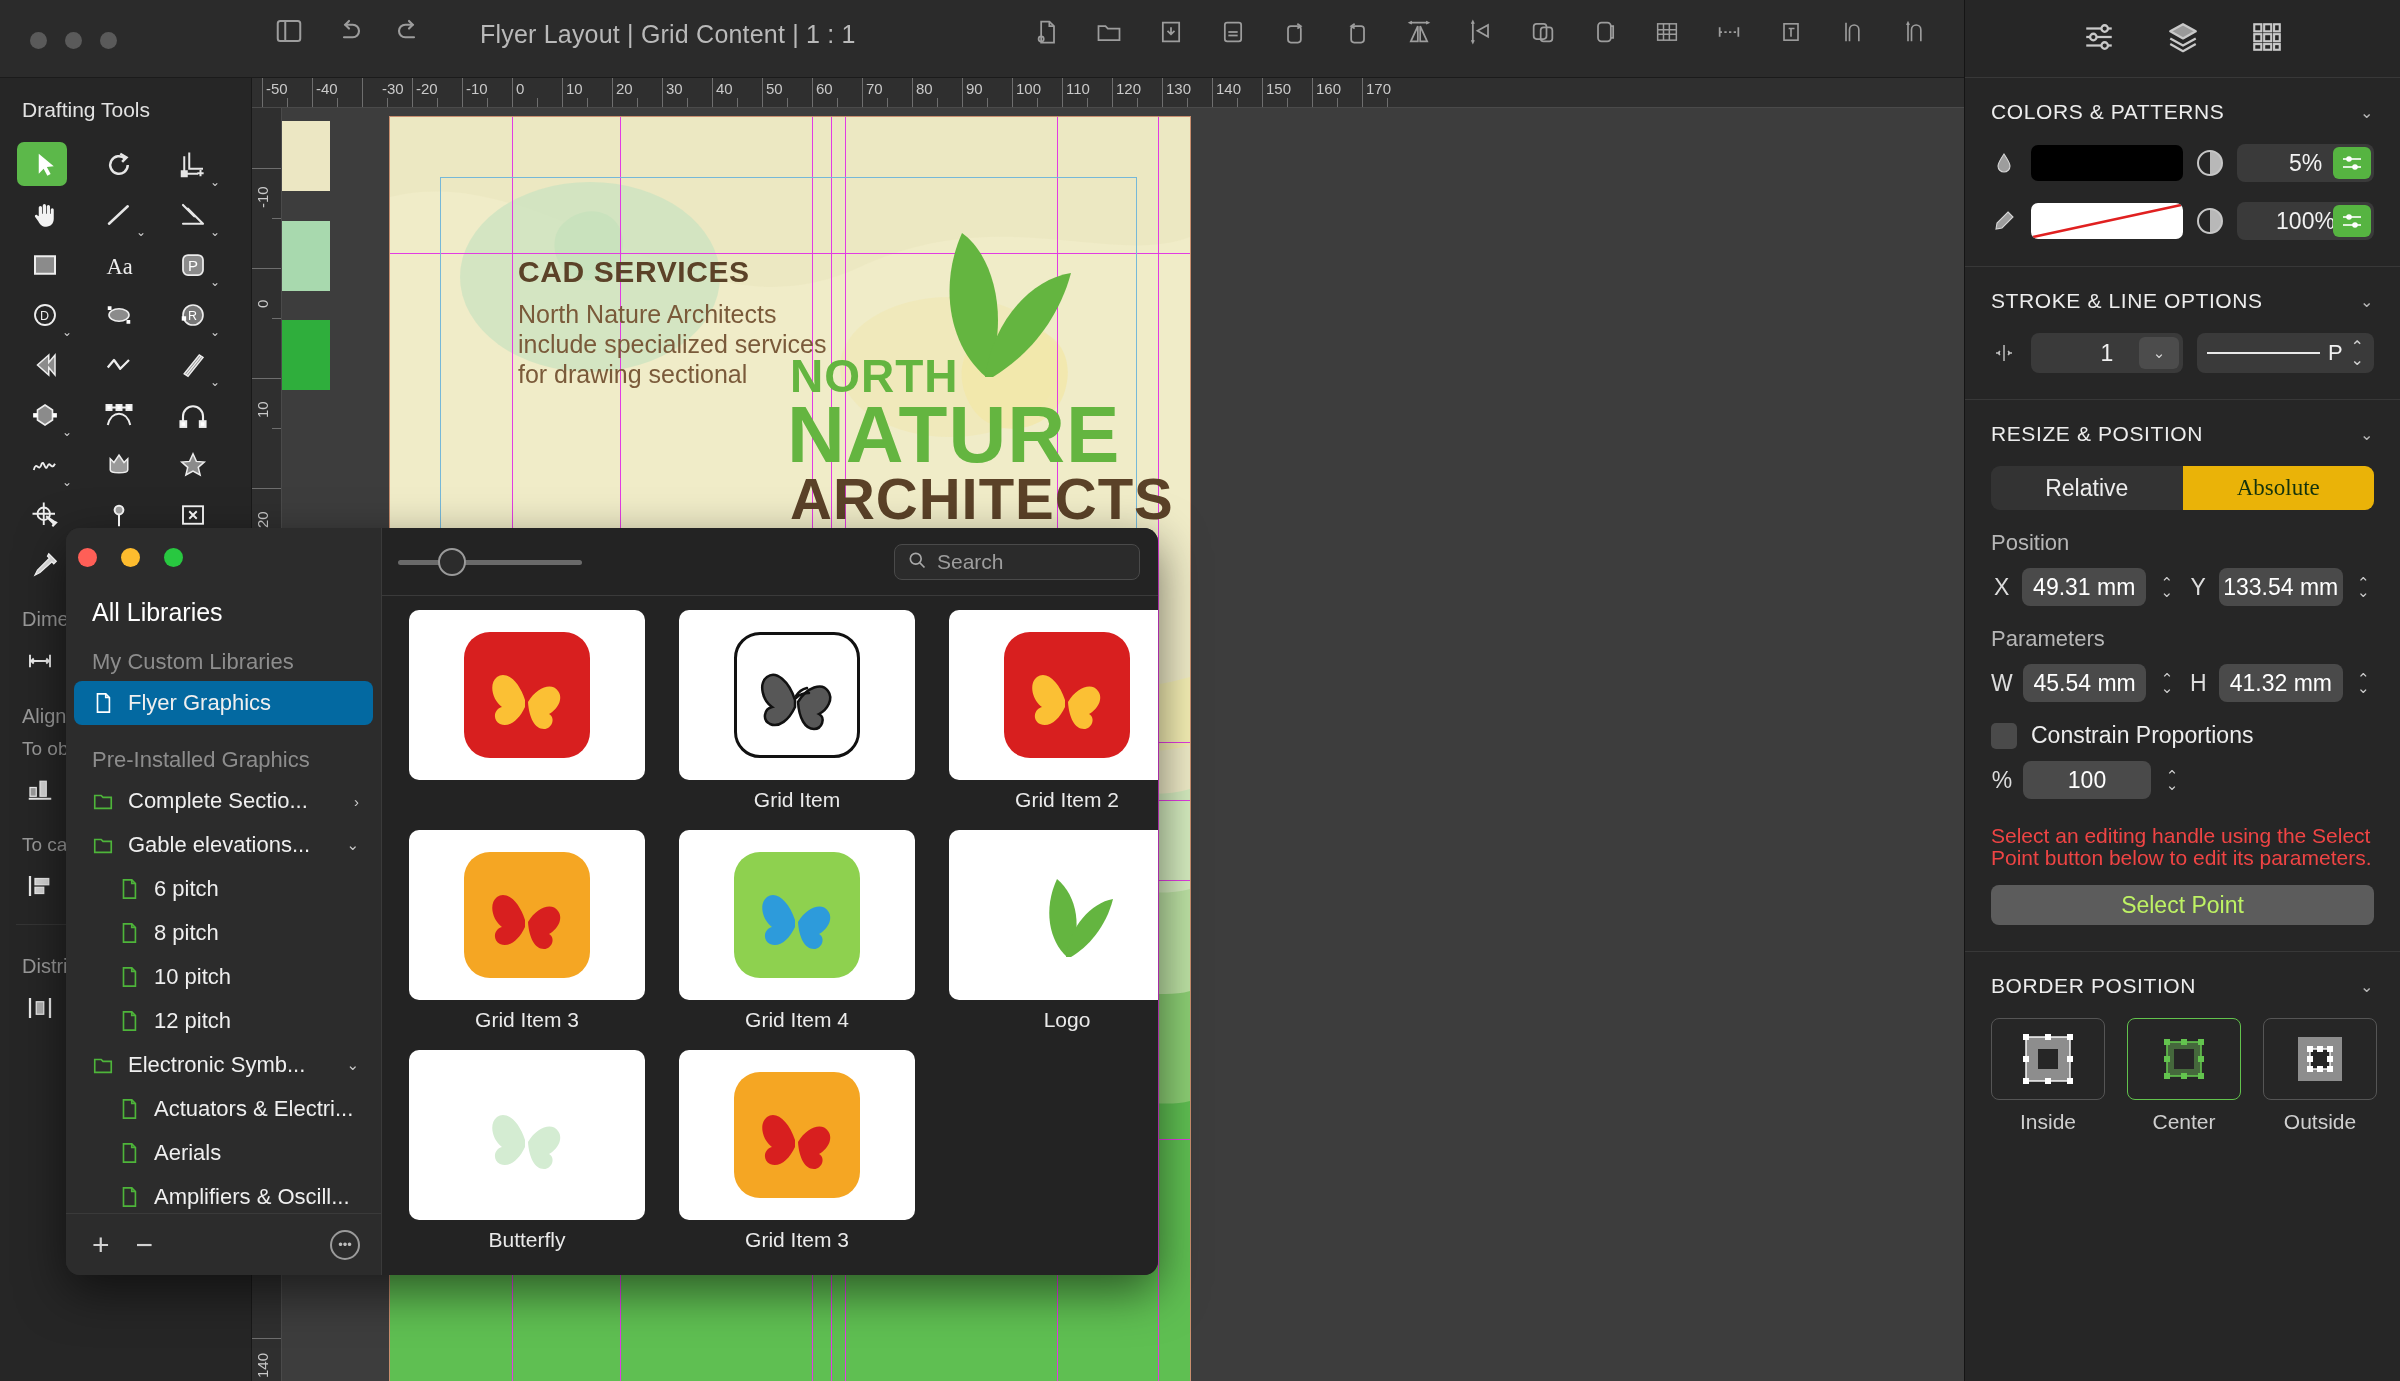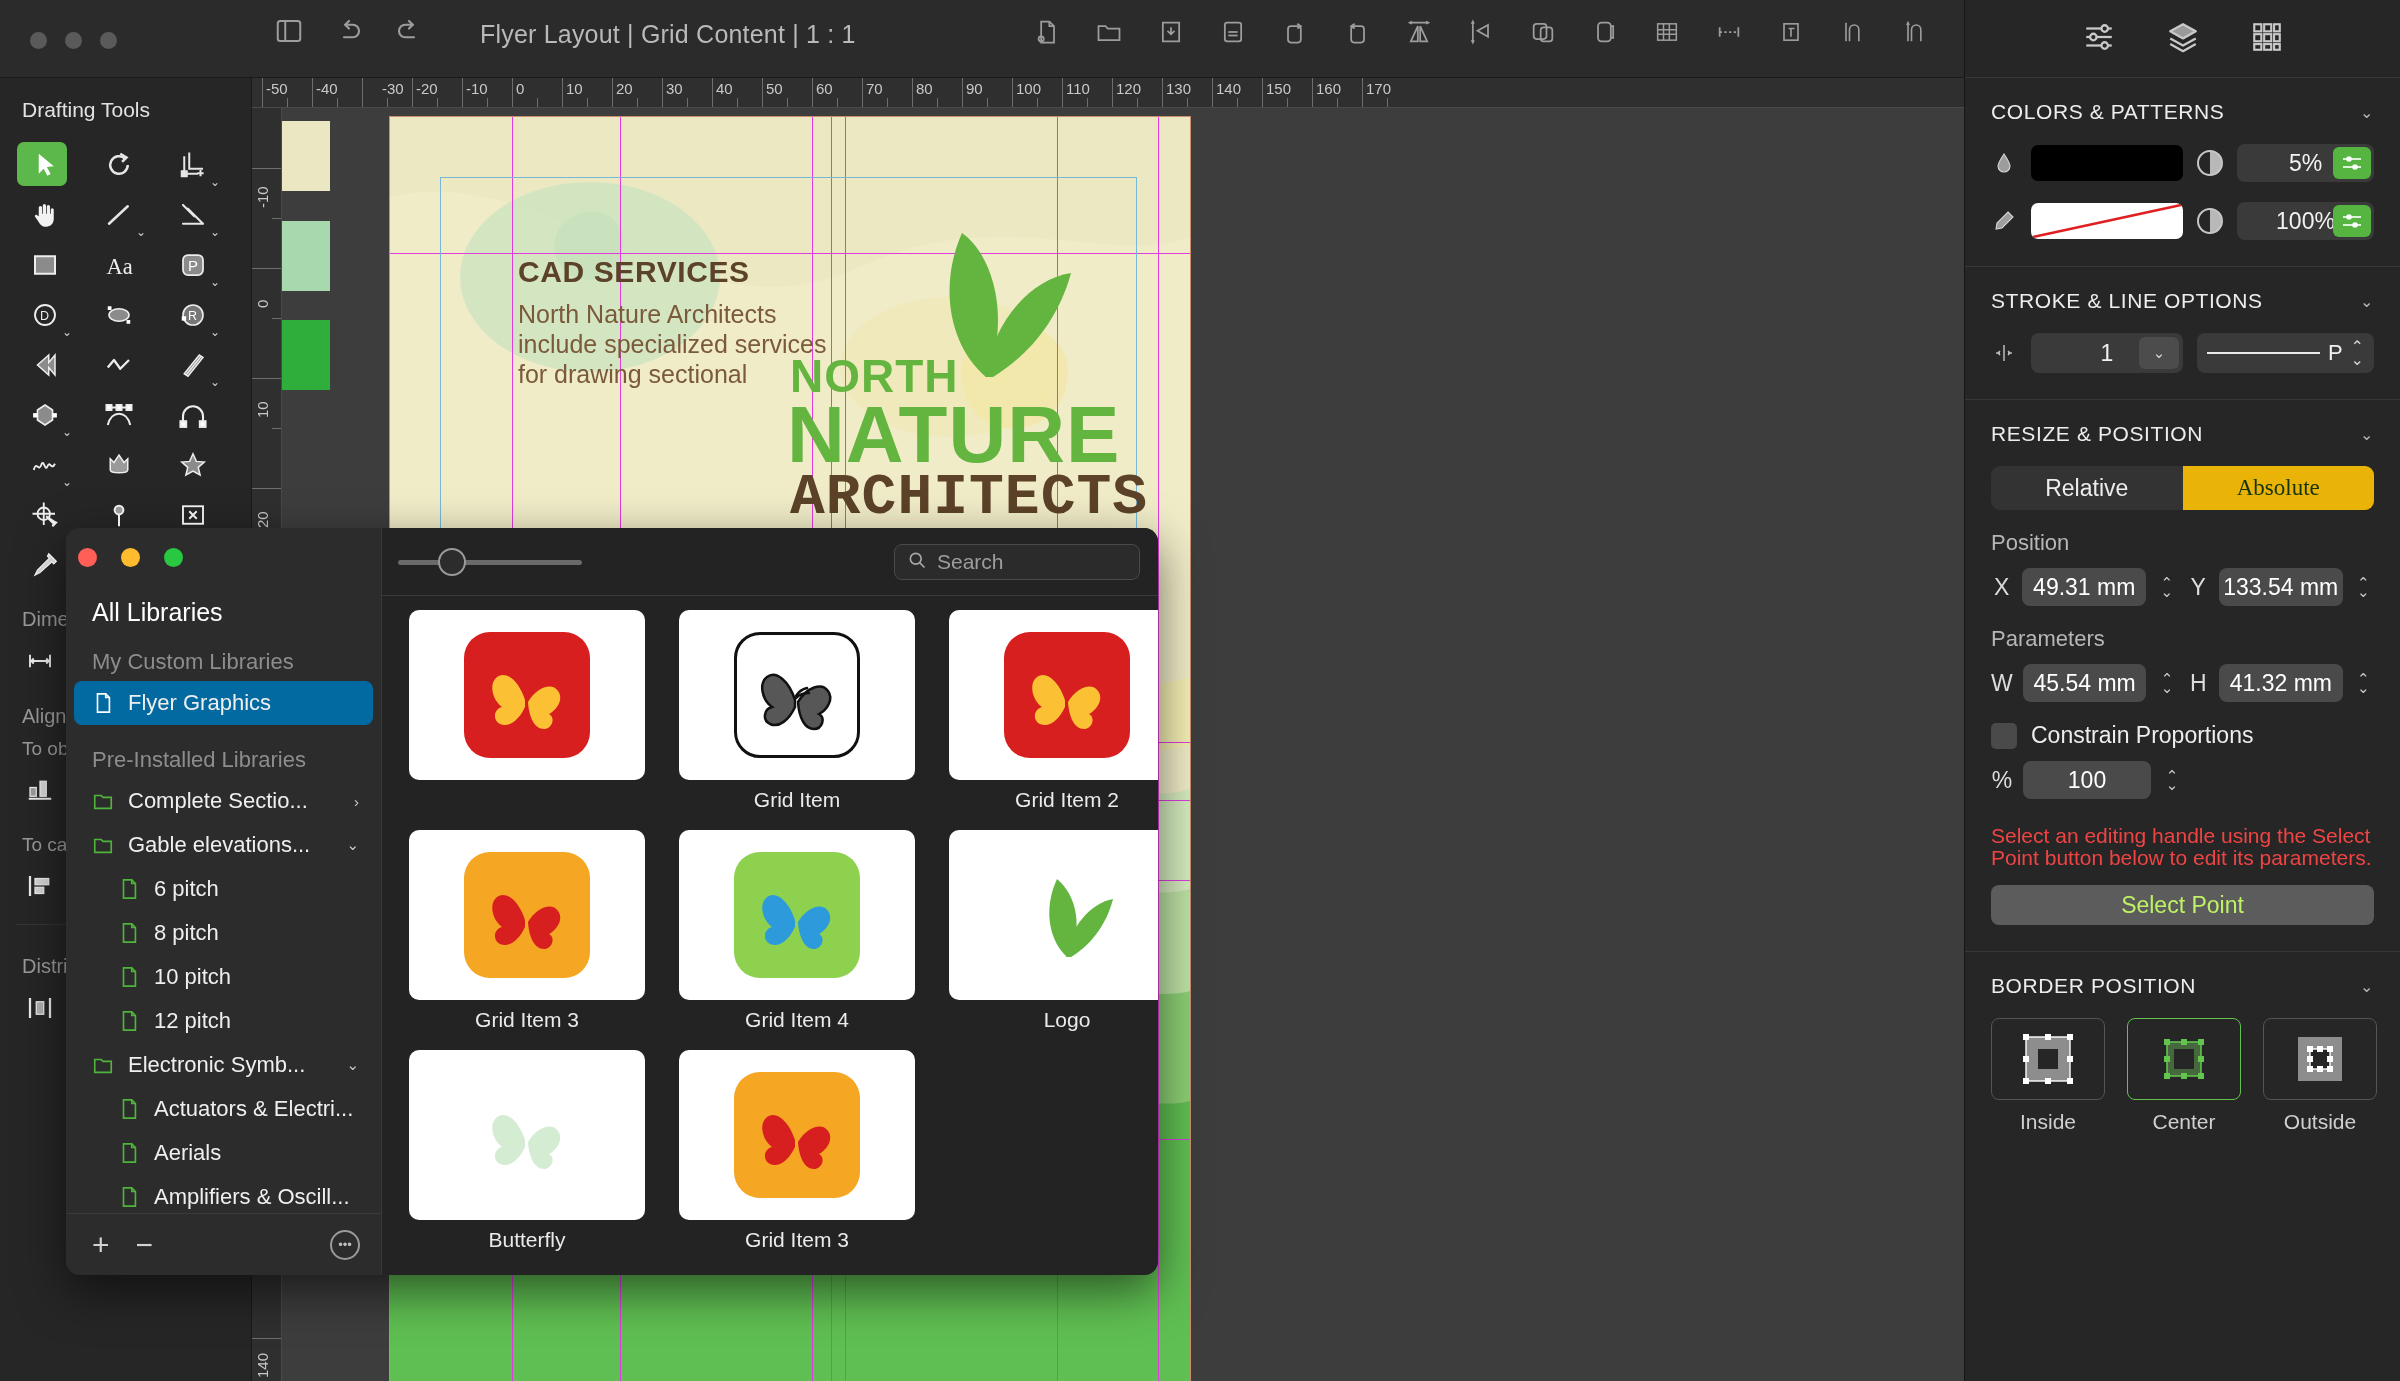--- a/index.html
+++ b/index.html
@@ -759,21 +759,21 @@
       <div class="guide-v" style="left:768px;"></div>
       <div class="guide-blue" style="left:50px; top:60px; width:697px; height:560px;"></div>
 
       <div class="flyer-head" style="left:128px; top:138px;">CAD SERVICES</div>
       <div class="flyer-body" style="left:128px; top:182px; white-space:pre;" id="flyerBody">North Nature Architects
 include specialized services
 for drawing sectional</div>
 
       <div class="logo-word1" style="left:400px; top:232px;">NORTH</div>
       <div class="logo-word2" style="left:397px; top:272px;">NATURE</div>
-      <div class="logo-word3" style="left:400px; top:348px;font-family:Liberation Mono, monospace;">ARCHITECTS</div>
+      <div class="logo-word3" style="left:400px; top:348px;">ARCHITECTS</div>
       <svg style="position:absolute;left:500px;top:110px;" width="190" height="150" viewBox="0 0 190 150">
         <path d="M96 150C60 120 48 60 72 6c34 24 48 92 24 144z" fill="#64b540"></path>
         <path d="M103 150c30-18 64-52 78-104-40 6-78 48-86 104z" fill="#64b540"></path>
       </svg>
 
       <div class="obj-card" style="left:440px; top:425px; width:196px; height:196px;">
         <svg width="100%" height="100%" viewBox="0 0 100 100">
           <path d="M50 55c-6-18-18-28-26-22-8 6-4 22 4 28-7 2-9 12-2 16 8 4 18-4 24-16z" fill="#5a5a5a" stroke="#111" stroke-width="2"></path>
           <path d="M52 57c8-14 22-18 28-10 5 7-1 18-8 21 6 4 3 14-5 14-8 0-14-10-15-25z" fill="#5a5a5a" stroke="#111" stroke-width="2"></path>
           <path d="M50 52c2-5 6-8 10-9M50 53c3-4 8-5 12-5" stroke="#111" stroke-width="2" fill="none" stroke-linecap="round"></path>
@@ -799,21 +799,21 @@
           <div class="lib-item active">
             <span style="display: flex; width: 22px; height: 24px; flex: 0 0 auto;">
               <svg viewBox="0 0 24 24" fill="none" stroke="#ffffff" stroke-width="1.8">
                 <path d="M6 2h9l4 4v16H6z"></path>
                 <path d="M15 2v4h4"></path>
               </svg>
             </span>
             <span>Flyer Graphics</span>
           </div>
         </div>
-      <div class="lib-group">Pre-Installed Libraries</div>
+      <div class="lib-group">Pre-Installed Graphics</div>
       <div id="libList2">
           <div class="lib-item">
             <span style="display: flex; width: 22px; height: 24px; flex: 0 0 auto;">
               <svg viewBox="0 0 24 24" fill="none" stroke="#4eb53a" stroke-width="1.8">
                 <path d="M3 6h7l2 2h9v12H3z"></path>
               </svg>
             </span>
             <span>Complete Sectio...</span>
             <span class="lib-chev">›</span>
           </div>

